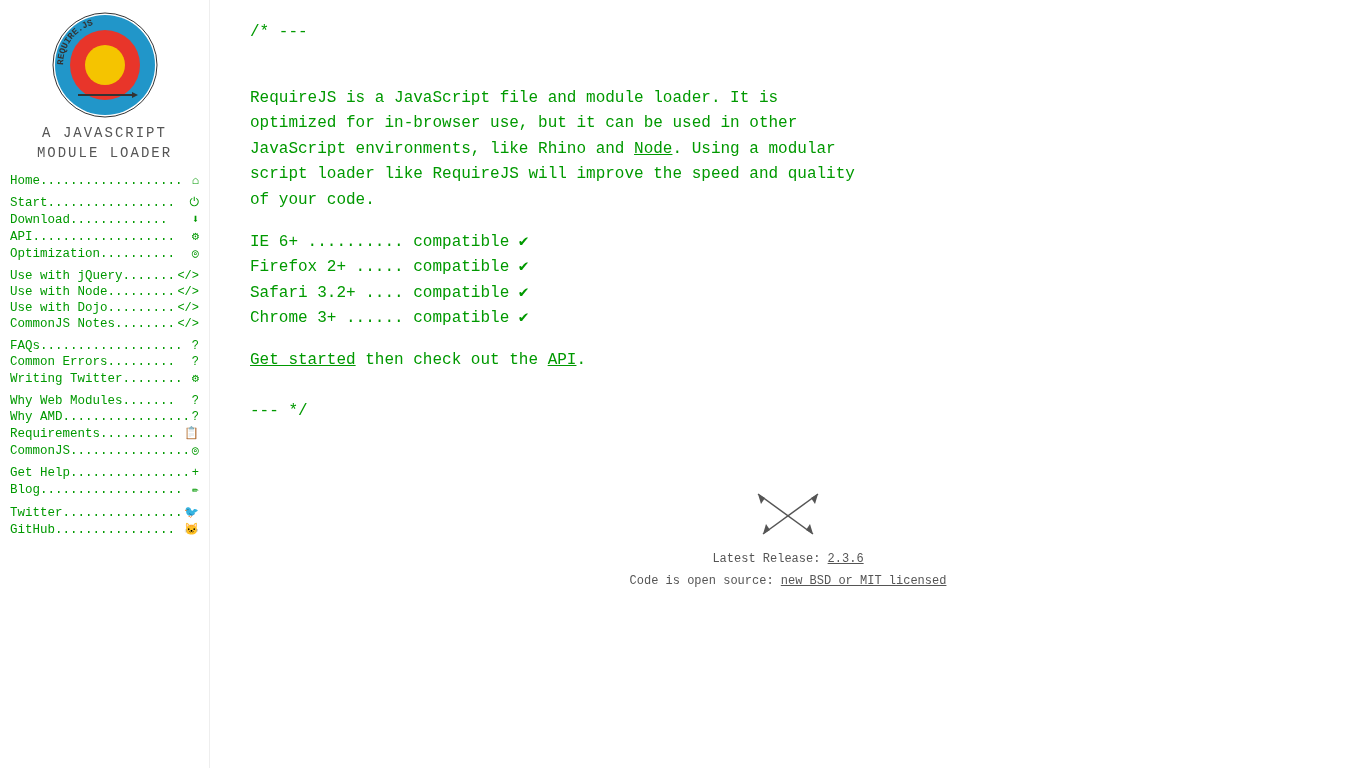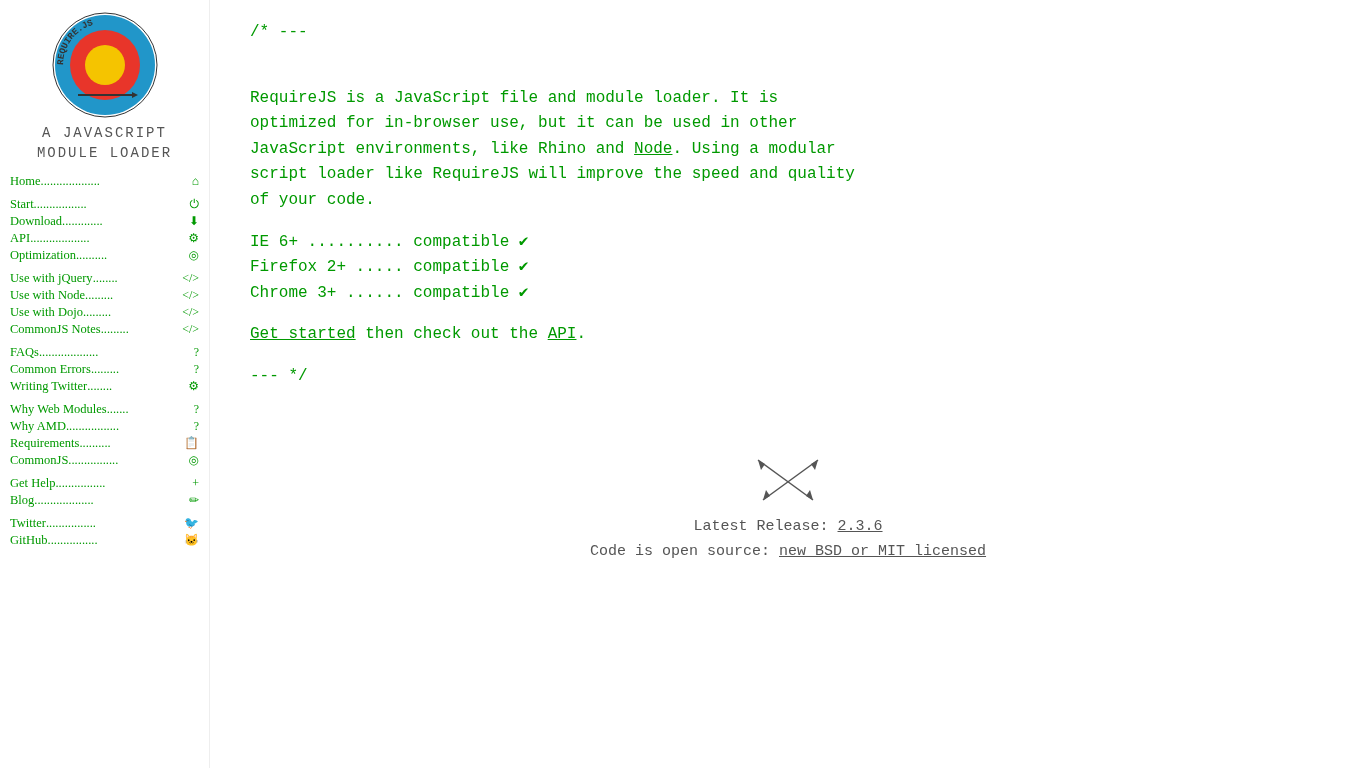--- a/index.html
+++ b/index.html
@@ -82,36 +82,36 @@
       gap: 8px;
     }
 
     .footer-arrows {
       width: 80px;
       height: 60px;
     }
 
     .footer-text {
       font-family: 'Courier New', Courier, monospace;
-      font-size: 15px;
+      font-size: 12px;
       color: #555;
       text-align: center;
     }
 
     .footer-text a {
       color: #555;
       text-decoration: underline;
     }
 
     .nav-row {
       display: flex;
       width: 100%;
       align-items: center;
       padding: 1px 6px;
-      font-family: Liberation Serif, serif;
+      font-family: Liberation Mono, monospace;
       font-size: 12.5px;
       color: #009900;
       text-decoration: none;
       cursor: pointer;
       white-space: nowrap;
     }
     .nav-row .label { color: #009900; }
     .nav-row .dots { color: #009900; flex:1; }
     .nav-row .icon { color: #009900; font-size: 12px; }
   </style>
@@ -261,24 +261,25 @@
   <div class="content-block">
     <div style="margin-bottom:16px;">/* ---</div>
 
     <p style="margin-bottom:16px;margin-top:40px;">
       RequireJS is a JavaScript file and module loader. It is optimized for in-browser use, but it can be used in other JavaScript environments, like Rhino and <a href="#">Node</a>. Using a modular script loader like RequireJS will improve the speed and quality of your code.
     </p>
 
     <div class="compat-list">
       <div class="compat-item">IE 6+ .......... compatible ✔</div>
       <div class="compat-item">Firefox 2+ ..... compatible ✔</div>
+      <div class="compat-item">Safari 3.2+ .... compatible ✔</div>
       <div class="compat-item">Chrome 3+ ...... compatible ✔</div>
     </div>
 
-    <p style="margin-bottom:16px;">
+    <p style="margin-bottom:25px;">
       <a href="#">Get started</a> then check out the <a href="#">API</a>.
     </p>
 
     <div>--- */</div>
   </div>
 
   <div class="footer-area">
 
     <svg class="footer-arrows" viewBox="0 0 80 60" xmlns="http://www.w3.org/2000/svg">
       <g stroke="#555" stroke-width="1.5" fill="none">

